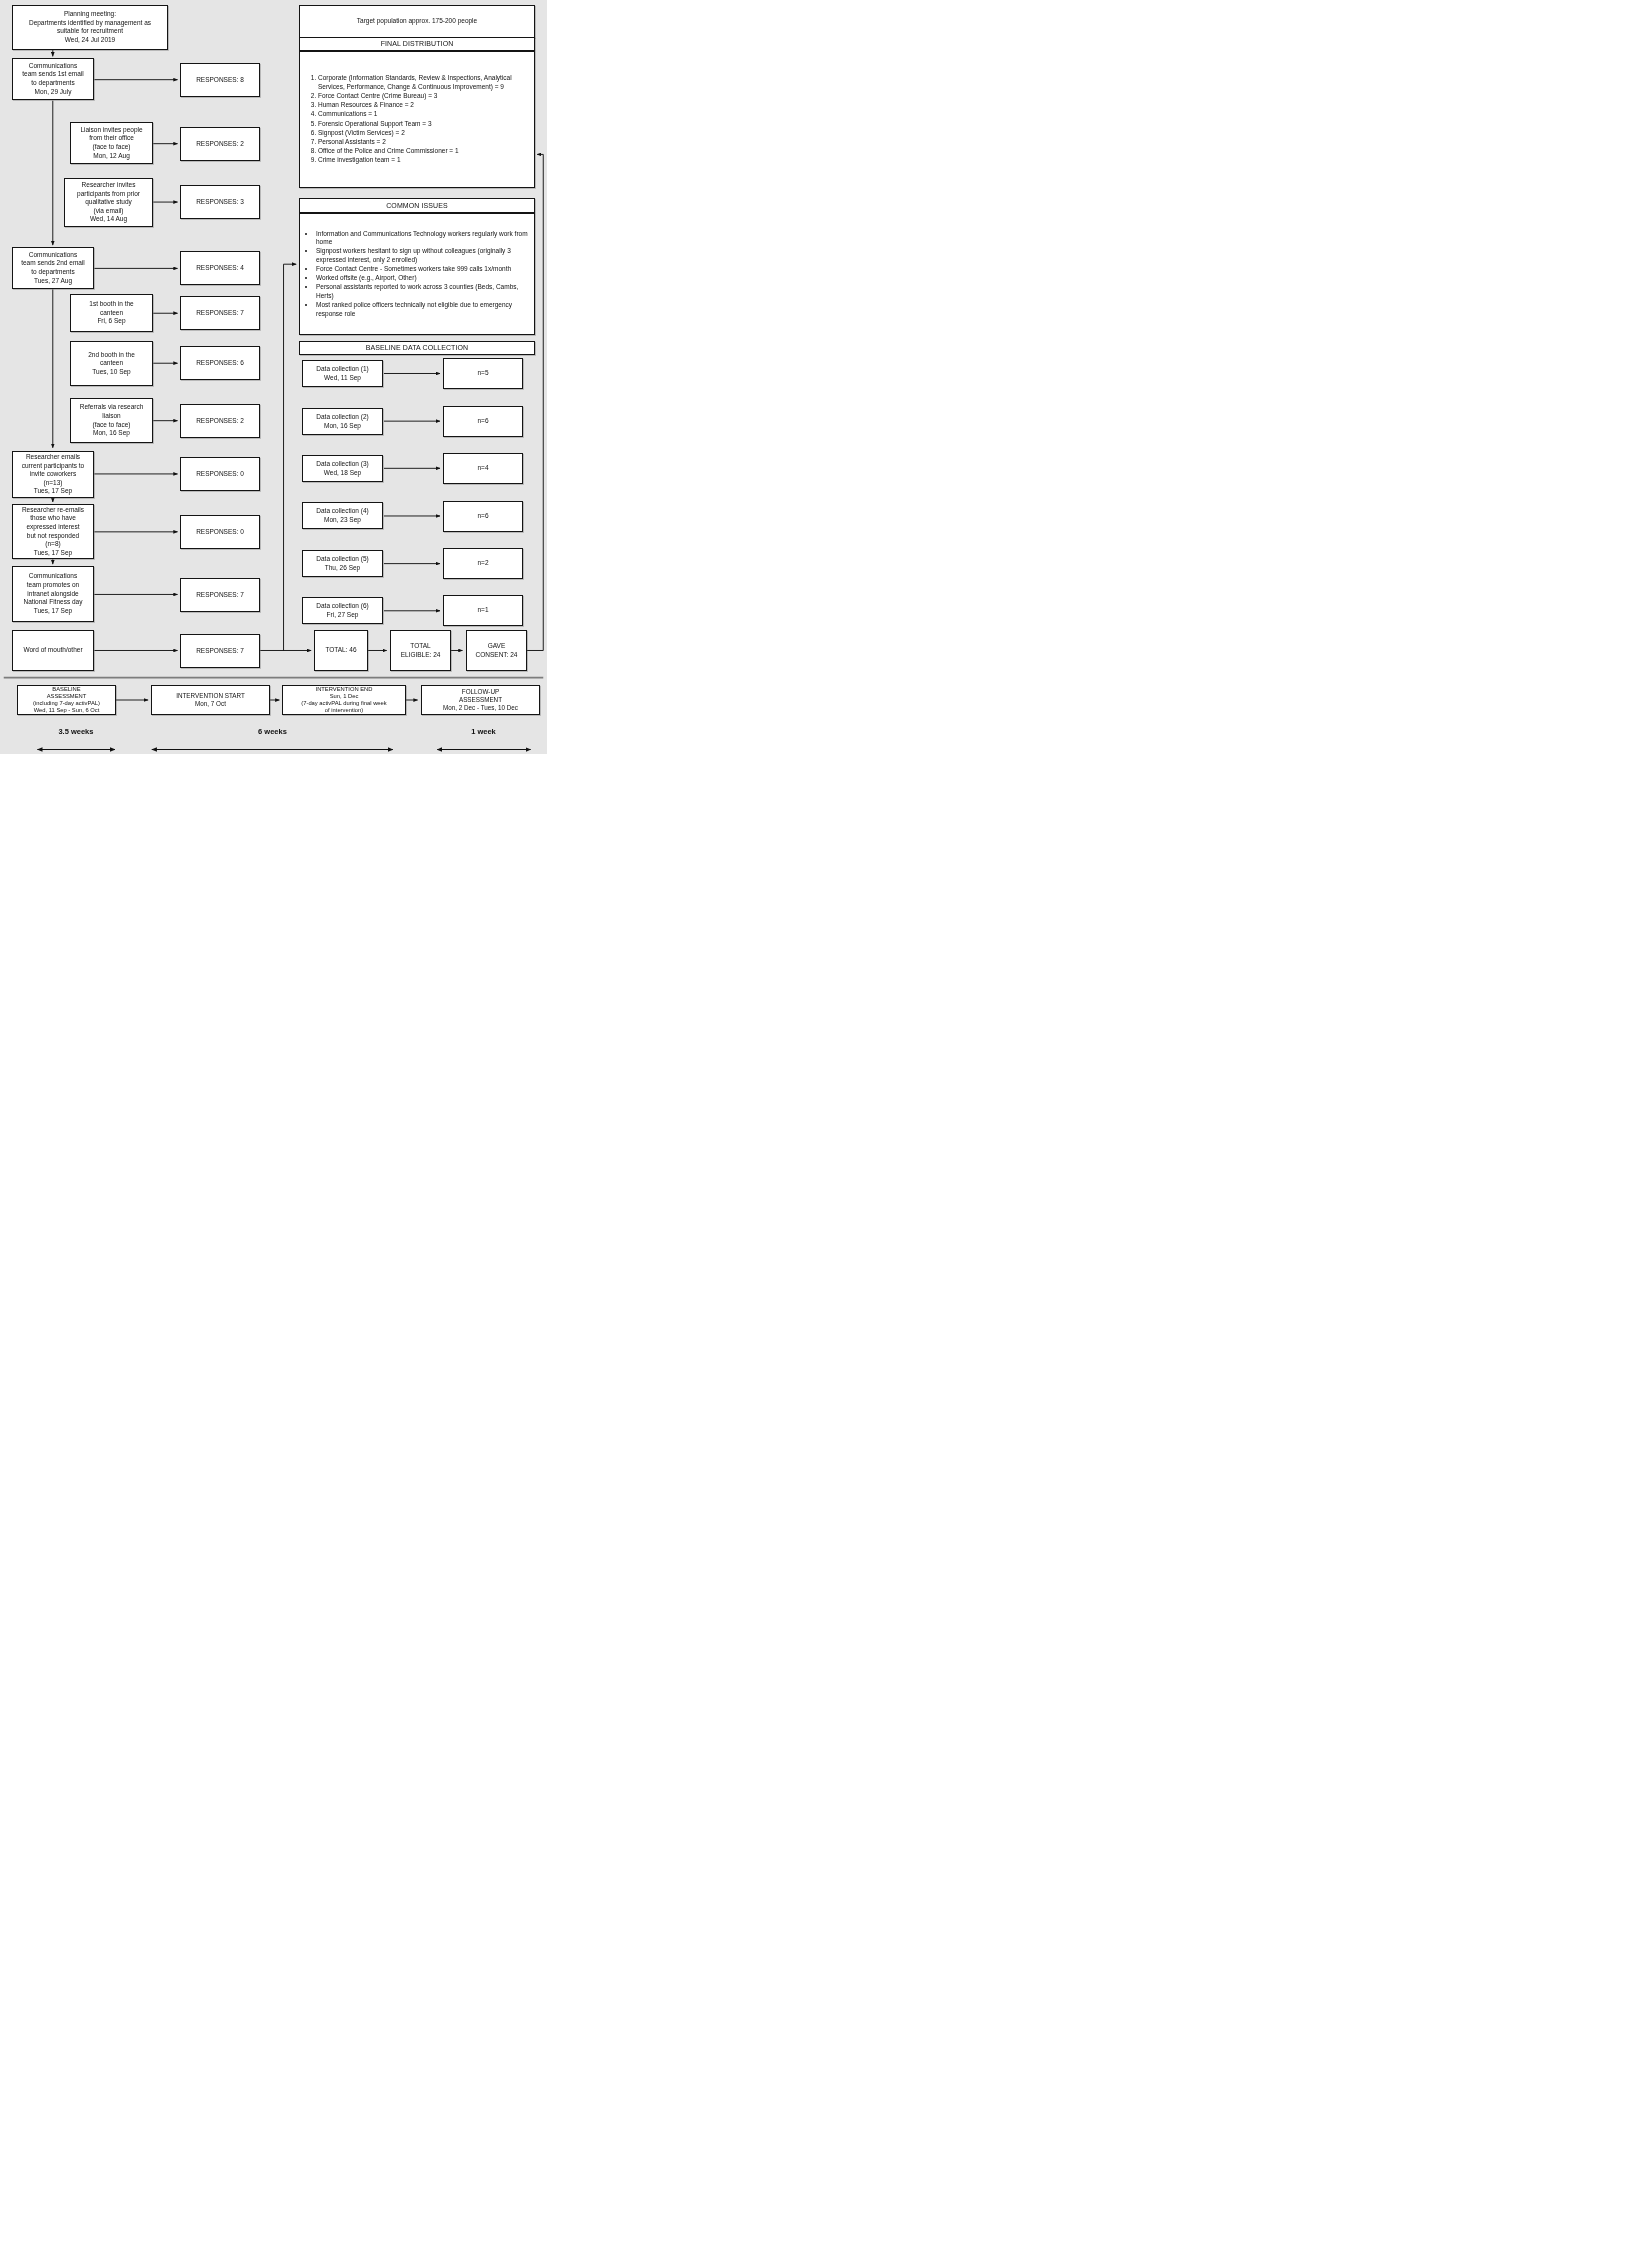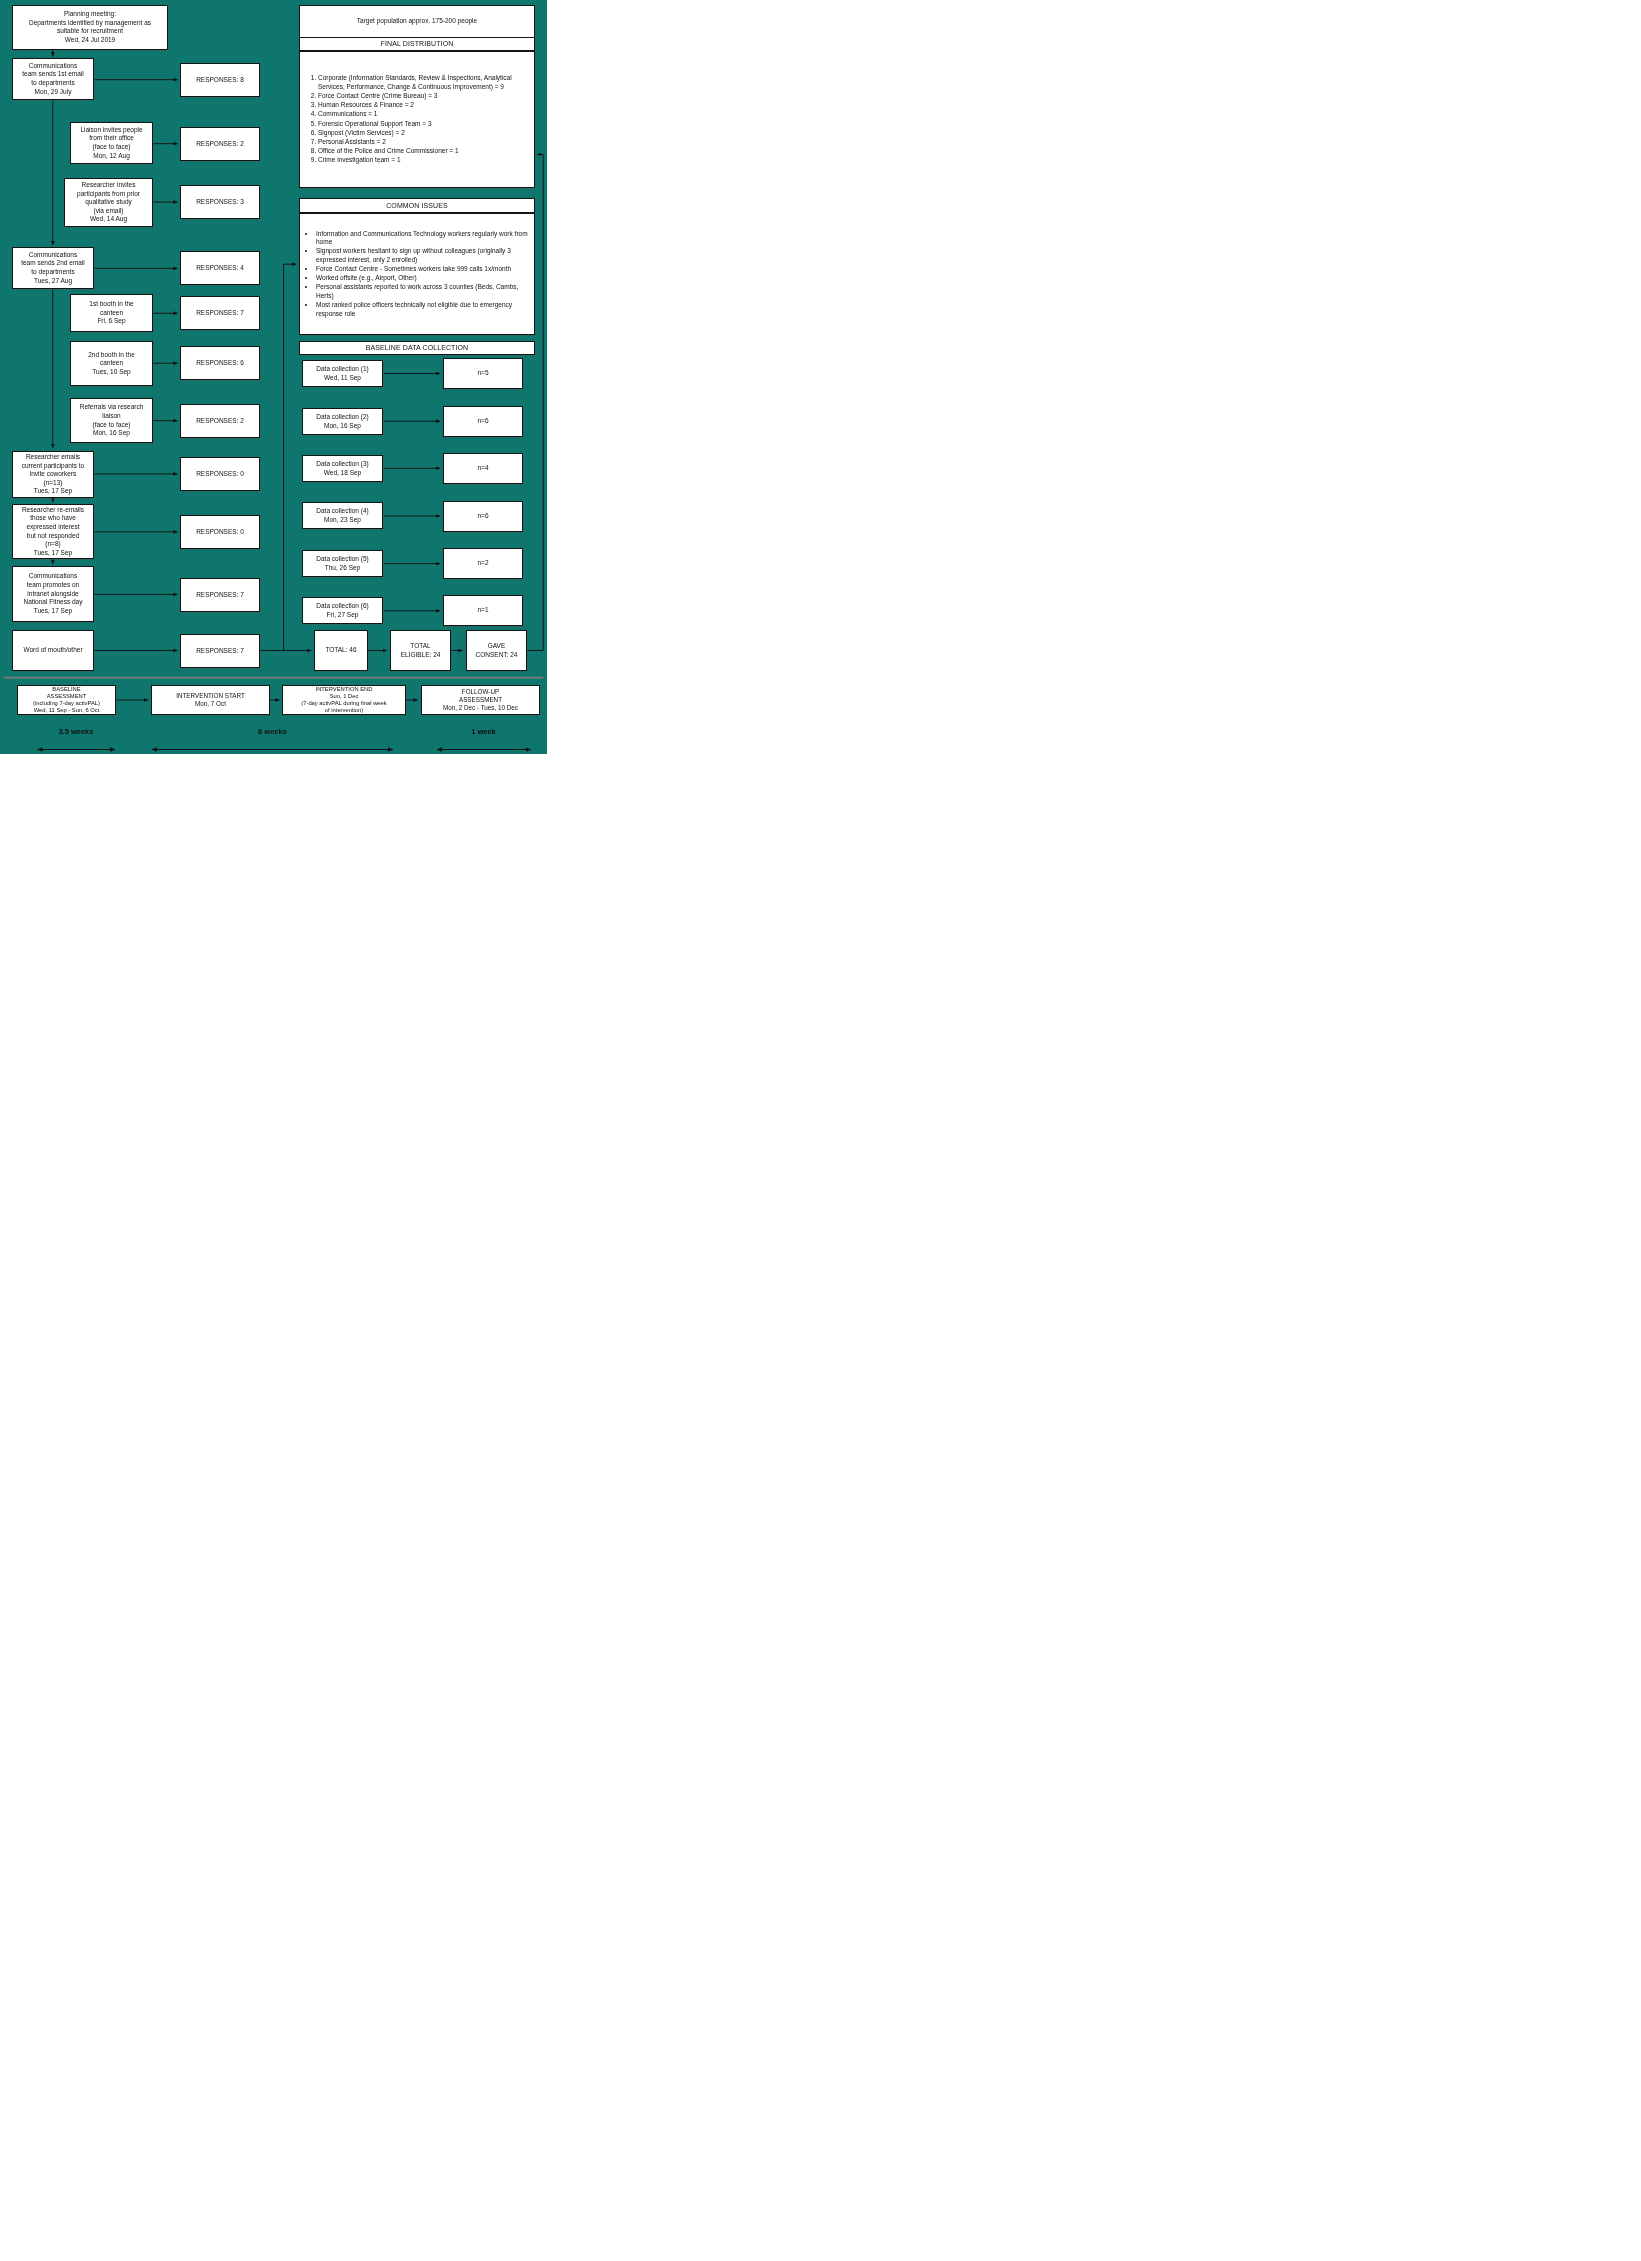--- a/index.html
+++ b/index.html
@@ -1,17 +1,17 @@
 <!DOCTYPE html>
 <html style="font-size:7.5px"><head>
 <meta charset="utf-8">
 <style>
   html,body{margin:0;padding:0;background:#ffffff;}
   .canvas{
-    position:relative;width:547px;height:754px;background:#0f766e;
+    position:relative;width:547px;height:754px;background:#e5e5e5;
     font-family:"Liberation Sans", sans-serif;color:#111;overflow:hidden;
   }
   .box{
     position:absolute;box-sizing:border-box;background:#fff;
     border:0.9px solid #141414;
     display:flex;align-items:center;justify-content:center;
     text-align:center;white-space:pre-line;
     font-size:6.5px;line-height:1.33;padding:0.9px 2.3px;
     box-shadow:0.9px 0.9px 0 rgba(90,90,90,0.35);
   }

